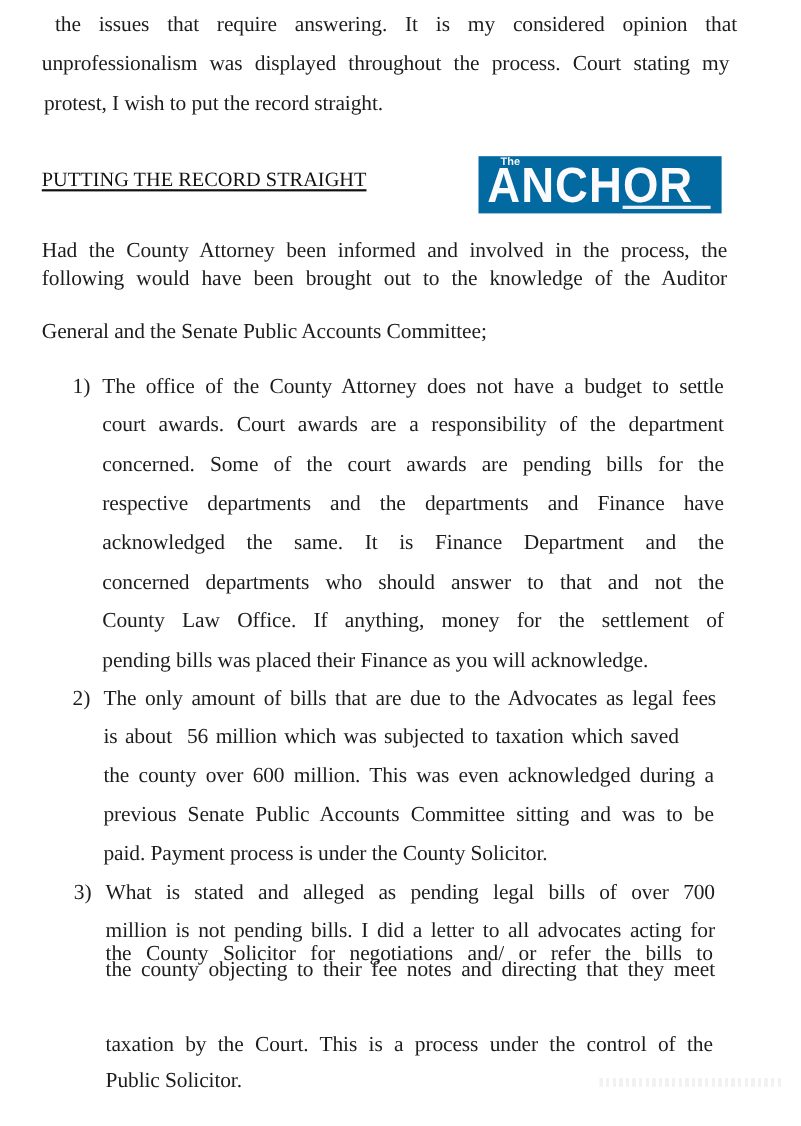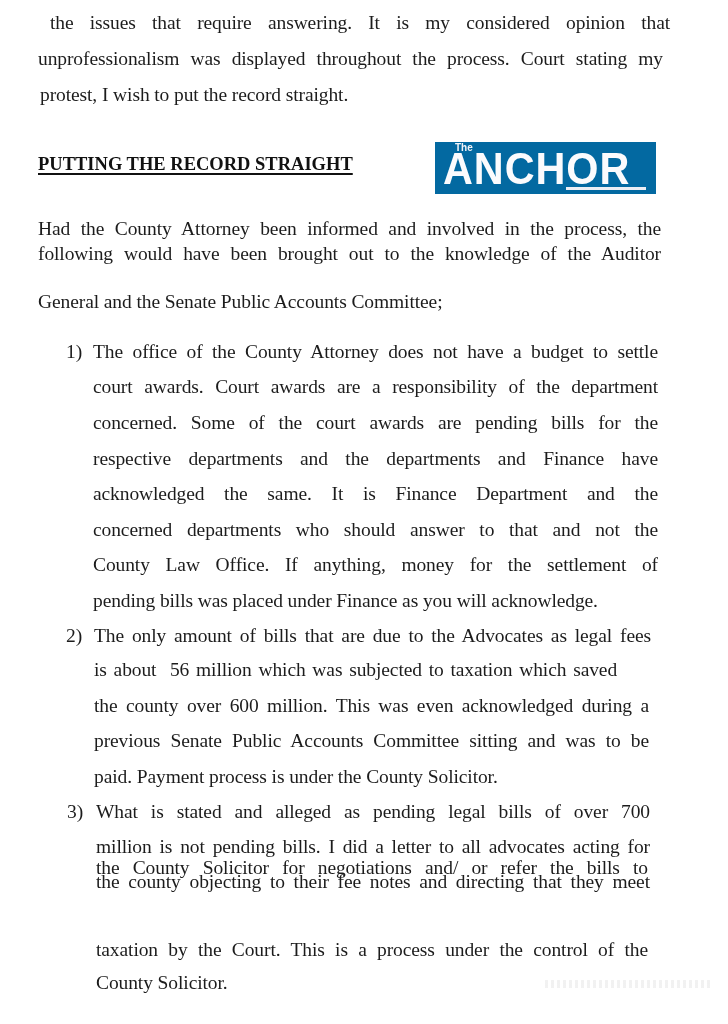--- a/index.html
+++ b/index.html
@@ -14,21 +14,21 @@
   .line {
     position: absolute;
     font-size: 19.5px;
     line-height: 24px;
     white-space: nowrap;
     letter-spacing: -0.1px;
   }
   .justify { text-align: justify; text-align-last: justify; }
   .heading {
     position: absolute; left: 38px; top: 152px;
-    font-weight: bold; font-size: 18.5px; line-height: 24px;
+    font-weight: normal; font-size: 18.5px; line-height: 24px;
     text-decoration: underline; text-decoration-thickness: 2px;
     text-underline-offset: 3px;
     letter-spacing: 0px; color: #111;
   }
   .watermark {
     position: absolute; left: 435px; top: 142px;
     width: 221px; height: 52px;
     background: #0369a1;
   }
   .watermark .the {
@@ -81,36 +81,36 @@
 
   <div>
     <div class="num" style="left:66px; top:340px;">1)</div>
     <div class="line justify" style="left:93px; top:340px; width:565px;">The office of the County Attorney does not have a budget to settle</div>
     <div class="line justify" style="left:93px; top:375px; width:565px;">court awards. Court awards are a responsibility of the department</div>
     <div class="line justify" style="left:93px; top:411px; width:565px;">concerned. Some of the court awards are pending bills for the</div>
     <div class="line justify" style="left:93px; top:447px; width:565px;">respective departments and the departments and Finance have</div>
     <div class="line justify" style="left:93px; top:482px; width:565px;">acknowledged the same. It is Finance Department and the</div>
     <div class="line justify" style="left:93px; top:518px; width:565px;">concerned departments who should answer to that and not the</div>
     <div class="line justify" style="left:93px; top:553px; width:565px;">County Law Office. If anything, money for the settlement of</div>
-    <div class="line" style="left:93px; top:589px;">pending bills was placed under Finance as you will acknowledge.</div>
+    <div class="line" style="left:93px; top:589px;">pending bills was placed their Finance as you will acknowledge.</div>
   </div>
 
   <div>
     <div class="num" style="left:66px; top:624px;">2)</div>
     <div class="line justify" style="left:94px; top:624px; width:557px;">The only amount of bills that are due to the Advocates as legal fees</div>
     <div class="line" style="left:94px; top:658px; white-space:pre; word-spacing:2px;">is about  56 million which was subjected to taxation which saved</div>
     <div class="line justify" style="left:94px; top:694px; width:555px;">the county over 600 million. This was even acknowledged during a</div>
     <div class="line justify" style="left:94px; top:729px; width:555px;">previous Senate Public Accounts Committee sitting and was to be</div>
     <div class="line" style="left:94px; top:765px;text-align:right;">paid. Payment process is under the County Solicitor.</div>
   </div>
 
   <div>
     <div class="num" style="left:67px; top:800px;">3)</div>
     <div class="line justify" style="left:96px; top:800px; width:554px;">What is stated and alleged as pending legal bills of over 700</div>
     <div class="line justify" style="left:96px; top:835px; width:554px;">million is not pending bills. I did a letter to all advocates acting for</div>
     <div class="line justify" style="left:96px; top:870px; width:554px;">the county objecting to their fee notes and directing that they meet</div>
     <div class="line justify" style="left:96px; top:856px; width:552px;">the County Solicitor for negotiations and/ or refer the bills to</div>
     <div class="line justify" style="left:96px; top:938px; width:552px;">taxation by the Court. This is a process under the control of the</div>
-    <div class="line" style="left:96px; top:971px;">County Solicitor.</div>
+    <div class="line" style="left:96px; top:971px;">Public Solicitor.</div>
   </div>
 
   <div class="faint"></div>
 </div>
 
 </body></html>

